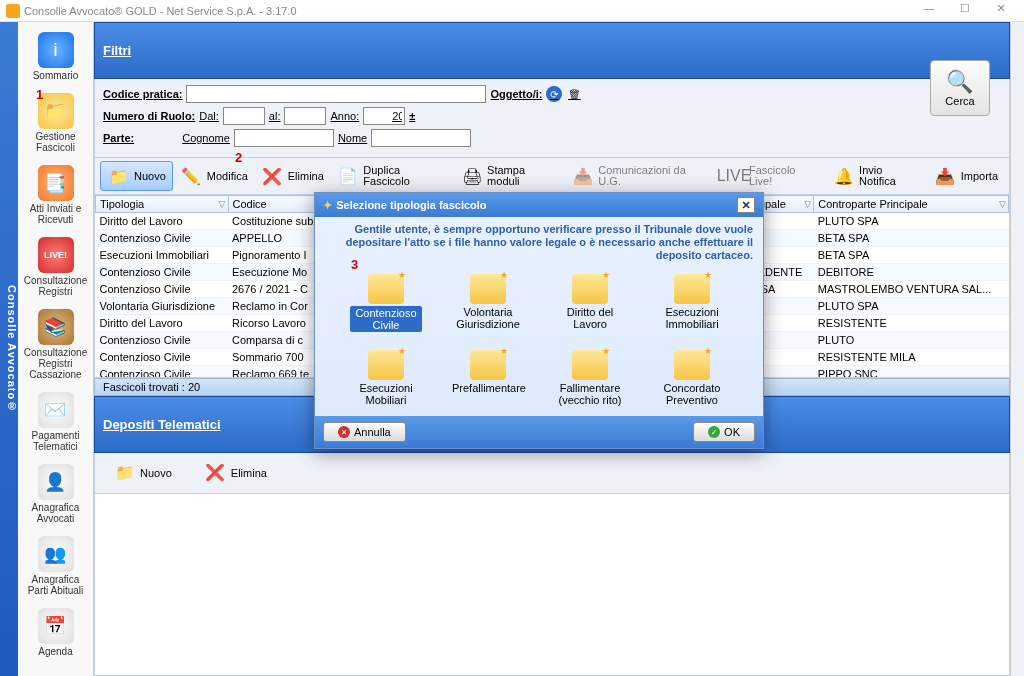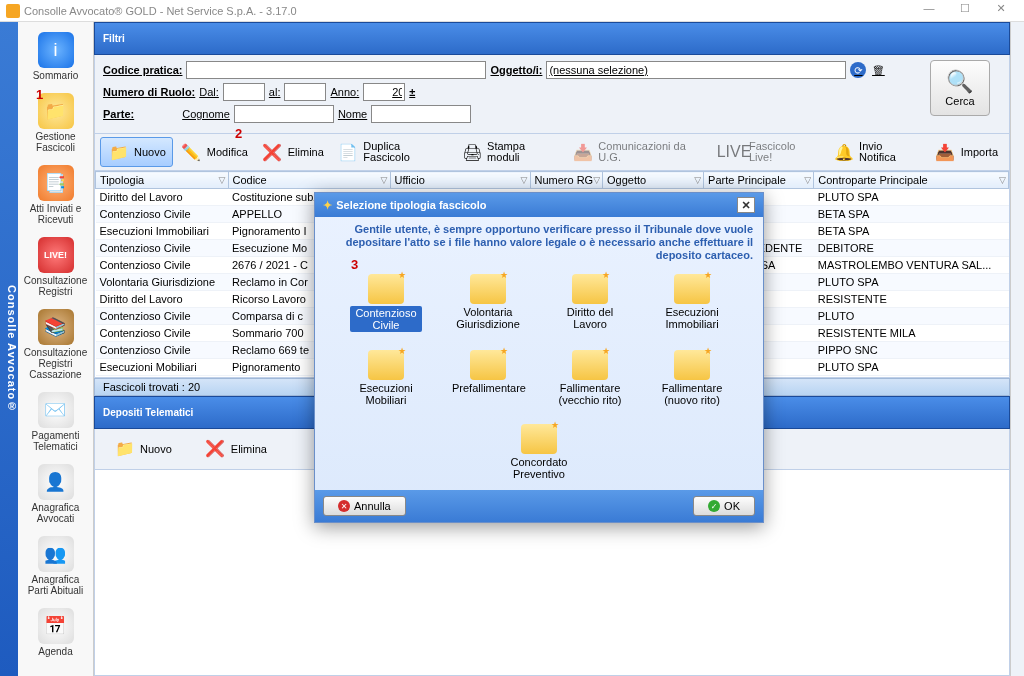--- a/index.html
+++ b/index.html
@@ -16,21 +16,21 @@
   .side-item .sicon { width: 36px; height: 36px; margin: 0 auto 2px; border-radius: 6px; display: flex; align-items: center; justify-content: center; font-size: 18px; }
   .side-item .slabel { font-size: 10px; color: #333; line-height: 11px; }
   .sicon.blue { background: radial-gradient(circle,#6cb4ff,#1a73e8); color:#fff; }
   .sicon.yellow { background: radial-gradient(#ffe89a,#f6c544); }
   .sicon.orange { background: radial-gradient(#ffb37a,#f07b2c); }
   .sicon.red { background: radial-gradient(#ff7a7a,#d42d2d); color:#fff;}
   .sicon.brown { background: radial-gradient(#e0b98a,#a8762f); }
   .sicon.white { background: radial-gradient(#fff,#ddd); }
   .side-mark { position: absolute; left: 18px; top: -2px; color: #c00; font-weight: bold; font-size: 13px; }
   .main { flex: 1; background: #fff; display: flex; flex-direction: column; overflow: hidden; }
-  .panel-head { background: linear-gradient(#4a8de8,#2d6bc9); color: #fff; font-weight: bold; padding: 10px 8px; font-size: 10px; border: 1px solid #1a4a99; }
+  .panel-head { background: linear-gradient(#4a8de8,#2d6bc9); color: #fff; font-weight: bold; padding: 20px 8px; font-size: 13px; border: 1px solid #1a4a99; text-decoration: underline; }
   .filters { background: #eef2f8; padding: 6px 8px; border: 1px solid #c0d0e8; border-top: none; }
   .frow { display: flex; align-items: center; margin-bottom: 4px; gap: 4px; text-decoration: underline; }
   .frow label { font-weight: bold; }
   .inp { border: 1px solid #888; background: #fff; height: 18px; padding: 0 2px; }
   .cerca { width: 60px; height: 56px; border: 1px solid #aaa; border-radius: 4px; background: linear-gradient(#fdfdfd,#e3e3e3); text-align: center; cursor: pointer; position: absolute; right: 20px; top: 38px; display:flex; flex-direction:column; align-items:center; justify-content:center; }
   .cerca .cicon { font-size: 22px; }
   .toolbar { display: flex; gap: 1px; padding: 3px 5px; background: #eef2f8; border: 1px solid #c0d0e8; border-top:none; align-items: center; position: relative; }
   .tbtn { display: flex; align-items: center; gap: 3px; padding: 2px 6px; cursor: pointer; border-radius: 3px; }
   .tbtn.hl { background: linear-gradient(#d4e8ff,#a7cdff); border:1px solid #5a9ae8; }
   .tbtn .ti { width: 24px; height: 24px; display:flex; align-items:center; justify-content:center; font-size: 16px; }
@@ -124,21 +124,20 @@
   </div>
 
   <div class="main" style="position:relative;">
 
     <div class="panel-head">Filtri</div>
     <div class="filters">
       <div class="frow">
         <label>Codice pratica:</label>
         <input class="inp" style="width: 300px;">
         <label>Oggetto/i:</label>
-        <input class="inp" style="width: 300px;" value="(nessuna selezione)">
         <span class="iconbtn" style="background:#2d6bc9;color:#fff">⟳</span>
         <span class="iconbtn">🗑</span>
       </div>
       <div class="frow">
         <label>Numero di Ruolo:</label>
         <span>Dal:</span>
         <input class="inp" style="width: 42px;">
         <span>al:</span>
         <input class="inp" style="width: 42px;">
         <span>Anno:</span>
@@ -367,24 +366,20 @@
       <div class="mitem">
         <div class="micon"></div>
         <div class="mlabel">Prefallimentare</div>
       </div>
       <div class="mitem">
         <div class="micon"></div>
         <div class="mlabel">Fallimentare (vecchio rito)</div>
       </div>
       <div class="mitem">
         <div class="micon"></div>
-        <div class="mlabel">Fallimentare (nuovo rito)</div>
-      </div>
-      <div class="mitem">
-        <div class="micon"></div>
         <div class="mlabel">Concordato Preventivo</div>
       </div>
     </div>
   <div class="modal-btns">
     <div class="mbtn">
         <span class="red-dot">✕</span>
         <span>Annulla</span>
       </div>
     <div class="mbtn">
         <span class="green-dot">✓</span>

